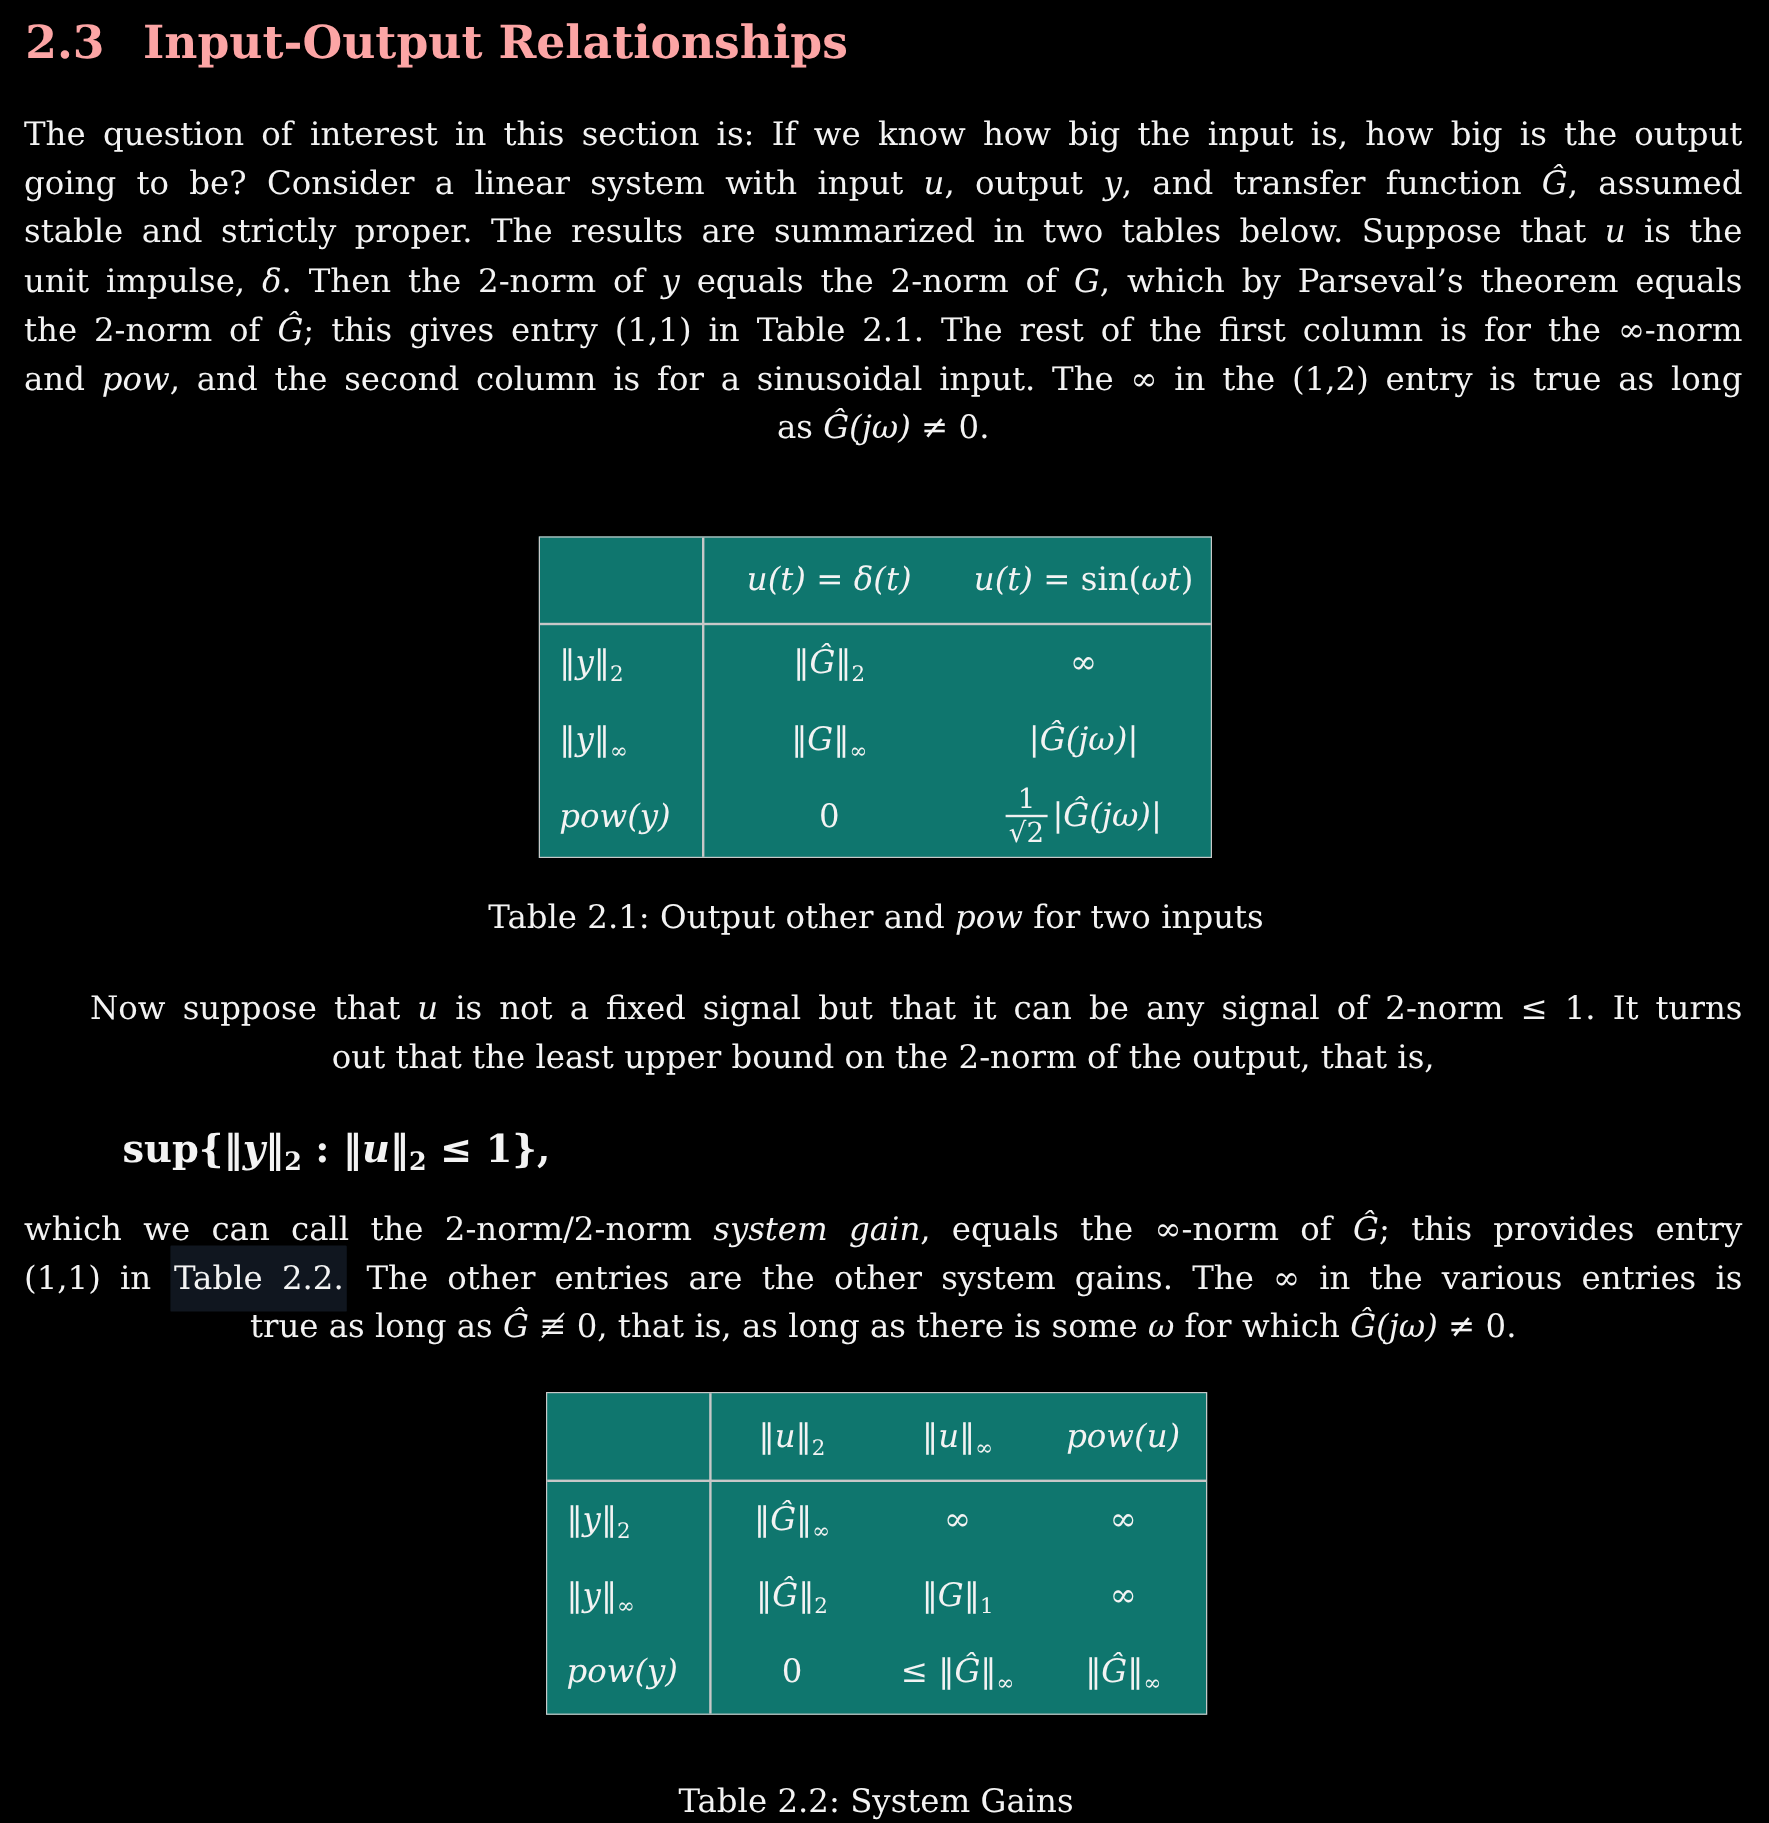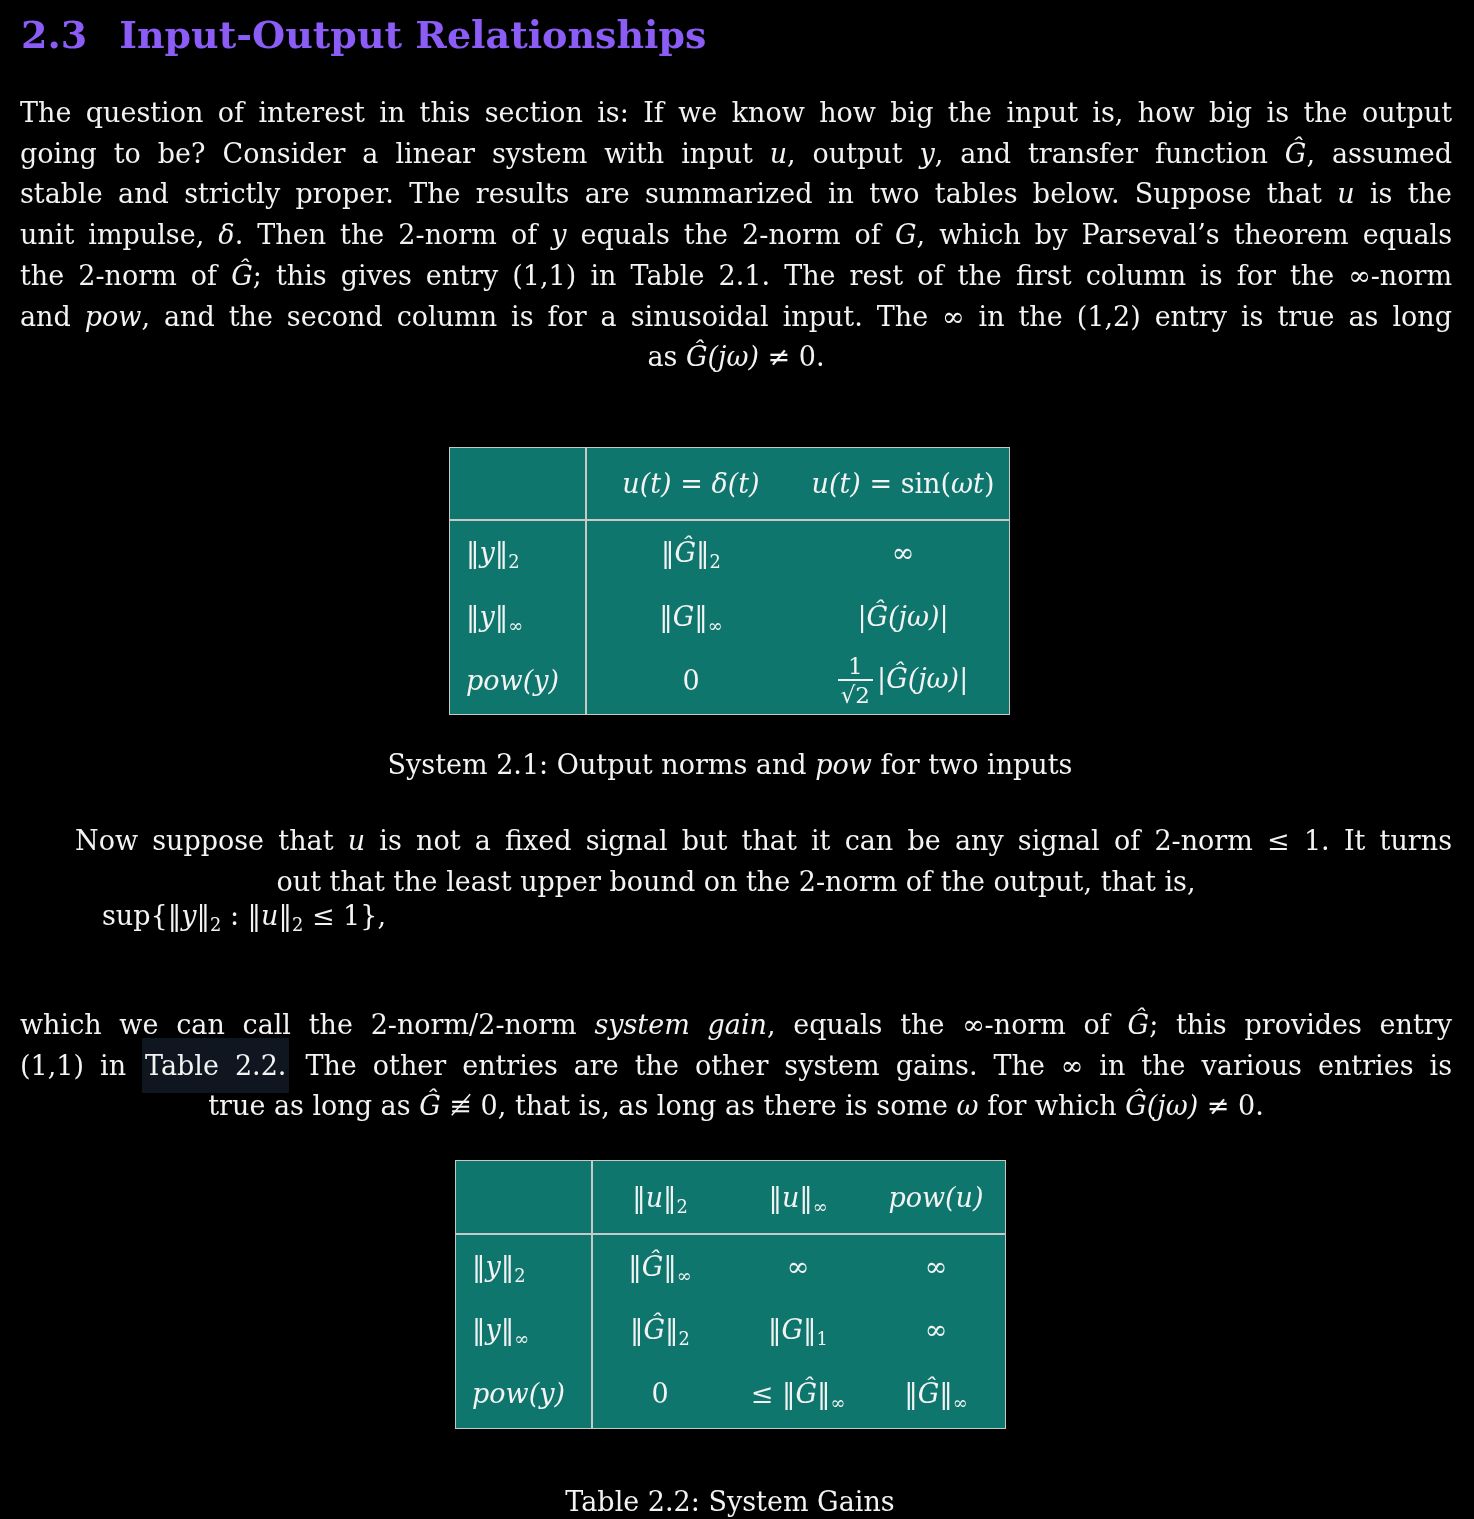--- a/index.html
+++ b/index.html
@@ -1,20 +1,20 @@
 <!DOCTYPE html>
 <html><head>
 <meta charset="utf-8">
 <style>
   html,body{margin:0;padding:0;background:#000;}
   body{width:1474px;height:1519px;position:relative;overflow:hidden;
        font-family:"DejaVu Serif","Liberation Serif","DejaVu Sans",serif;
        color:#f3f3f3;}
   .page{position:absolute;inset:0;background:#000;}
-  .heading{position:absolute;left:21px;top:12px;font-size:38px;font-weight:bold;color:#8b5cf6;white-space:nowrap;}
+  .heading{position:absolute;left:21px;top:12px;font-size:38px;font-weight:bold;color:#fca5a5;white-space:nowrap;}
   .heading .num{margin-right:32px;}
   .para{position:absolute;left:20px;width:1432px;font-size:27px;}
   .para > div{line-height:40.7px;}
   .jline{text-align:justify;text-align-last:justify;}
   .lline{text-align:center;}
   .indent{text-indent:55px;}
   .it{font-style:italic;}
   sub{font-size:66%;line-height:0;}
   .linkbox{background:#10161f;padding:12px 3px;border-radius:1px;cursor:pointer;}
   .tablebox{position:absolute;border:1.5px solid #c8c8c8;background:#0f766e;}
@@ -28,21 +28,21 @@
   .g21h{top:71px;} .g22h{top:72px;}
   .cell{display:flex;align-items:center;justify-content:center;font-size:27px;}
   .labelcell{justify-content:flex-start;padding-left:16px;}
   .cellc{display:inline-block;white-space:nowrap;}
   .frac{display:inline-block;text-align:center;font-size:23px;vertical-align:middle;margin-right:4px;line-height:1.15;}
   .frac .num{display:block;}
   .frac .den{display:block;border-top:2px solid #f0f0f0;padding:1px 3px 0 3px;}
   .caption{position:absolute;left:0;width:1460px;text-align:center;font-size:27px;}
   #cap21{top:749px;}
   #cap22{top:1458px;margin-top:28px;}
-  .equation{position:absolute;left:102px;top:900px;font-size:27px;}
+  .equation{position:absolute;left:102px;top:938px;font-size:32px;font-weight:bold;}
 </style>
 </head>
 <body>
 
 <div class="page">
 
   <div class="heading">
     <span class="num">2.3</span><span>Input-Output Relationships</span>
   </div>
 
@@ -93,21 +93,21 @@
         </div>
       <div class="cell">
           <span class="cellc"><span>0</span></span>
         </div>
       <div class="cell">
           <span class="cellc"><span class="frac"><span class="num">1</span><span class="den">√2</span></span><span>|</span><span class="it">Ĝ(jω)</span><span>|</span></span>
         </div>
     </div>
   </div>
 
-  <div class="caption" id="cap21"><span>System 2.1: Output norms and </span><span class="it">pow</span><span> for two inputs</span></div>
+  <div class="caption" id="cap21"><span>Table 2.1: Output other and </span><span class="it">pow</span><span> for two inputs</span></div>
 
   <div class="para" style="top:821px;">
     <div class="jline indent"><span>Now suppose that </span><span class="it">u</span><span> is not a fixed signal but that it can be any signal of 2-norm ≤ 1. It turns</span></div>
     <div class="lline"><span>out that the least upper bound on the 2-norm of the output, that is,</span></div>
   </div>
 
   <div class="equation"><span>sup{‖</span><span class="it">y</span><span>‖</span><sub>2</sub><span> : ‖</span><span class="it">u</span><span>‖</span><sub>2</sub><span> ≤ 1},</span></div>
 
   <div class="para" style="top:1005px;">
     <div class="jline"><span>which we can call the 2-norm/2-norm </span><span class="it">system gain</span><span>, equals the ∞-norm of </span><span class="it">Ĝ</span><span>; this provides entry</span></div>

